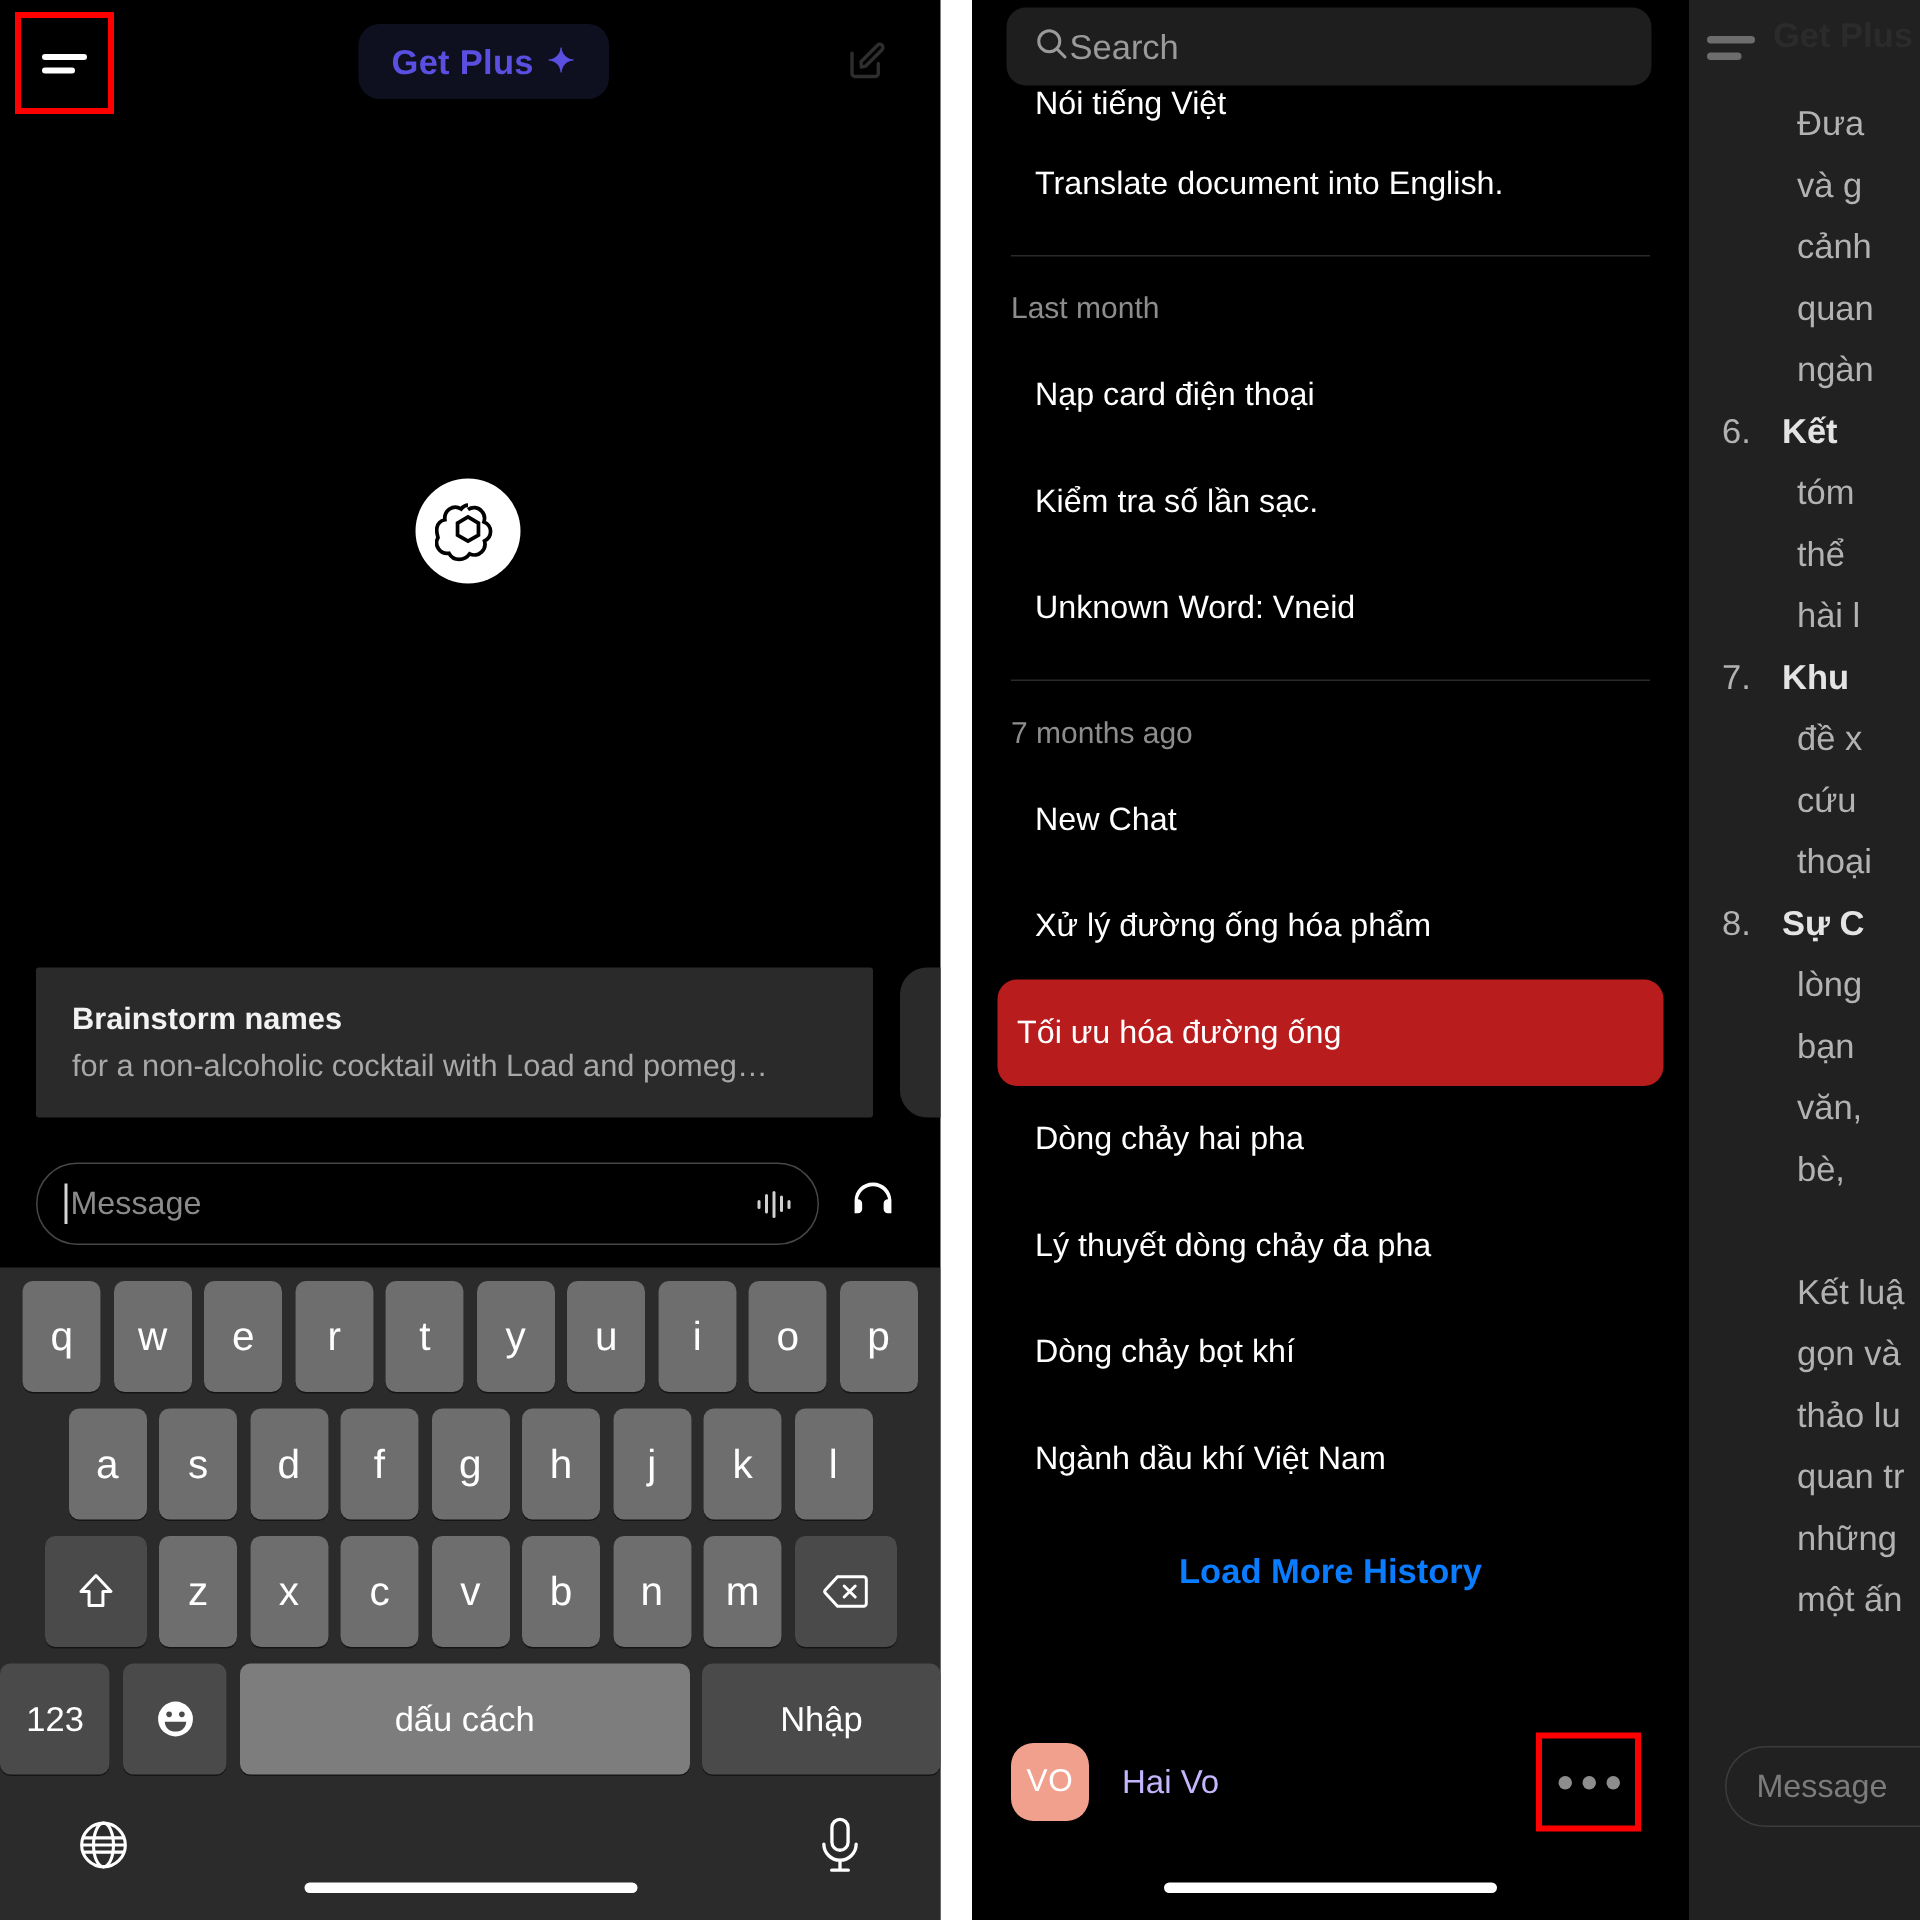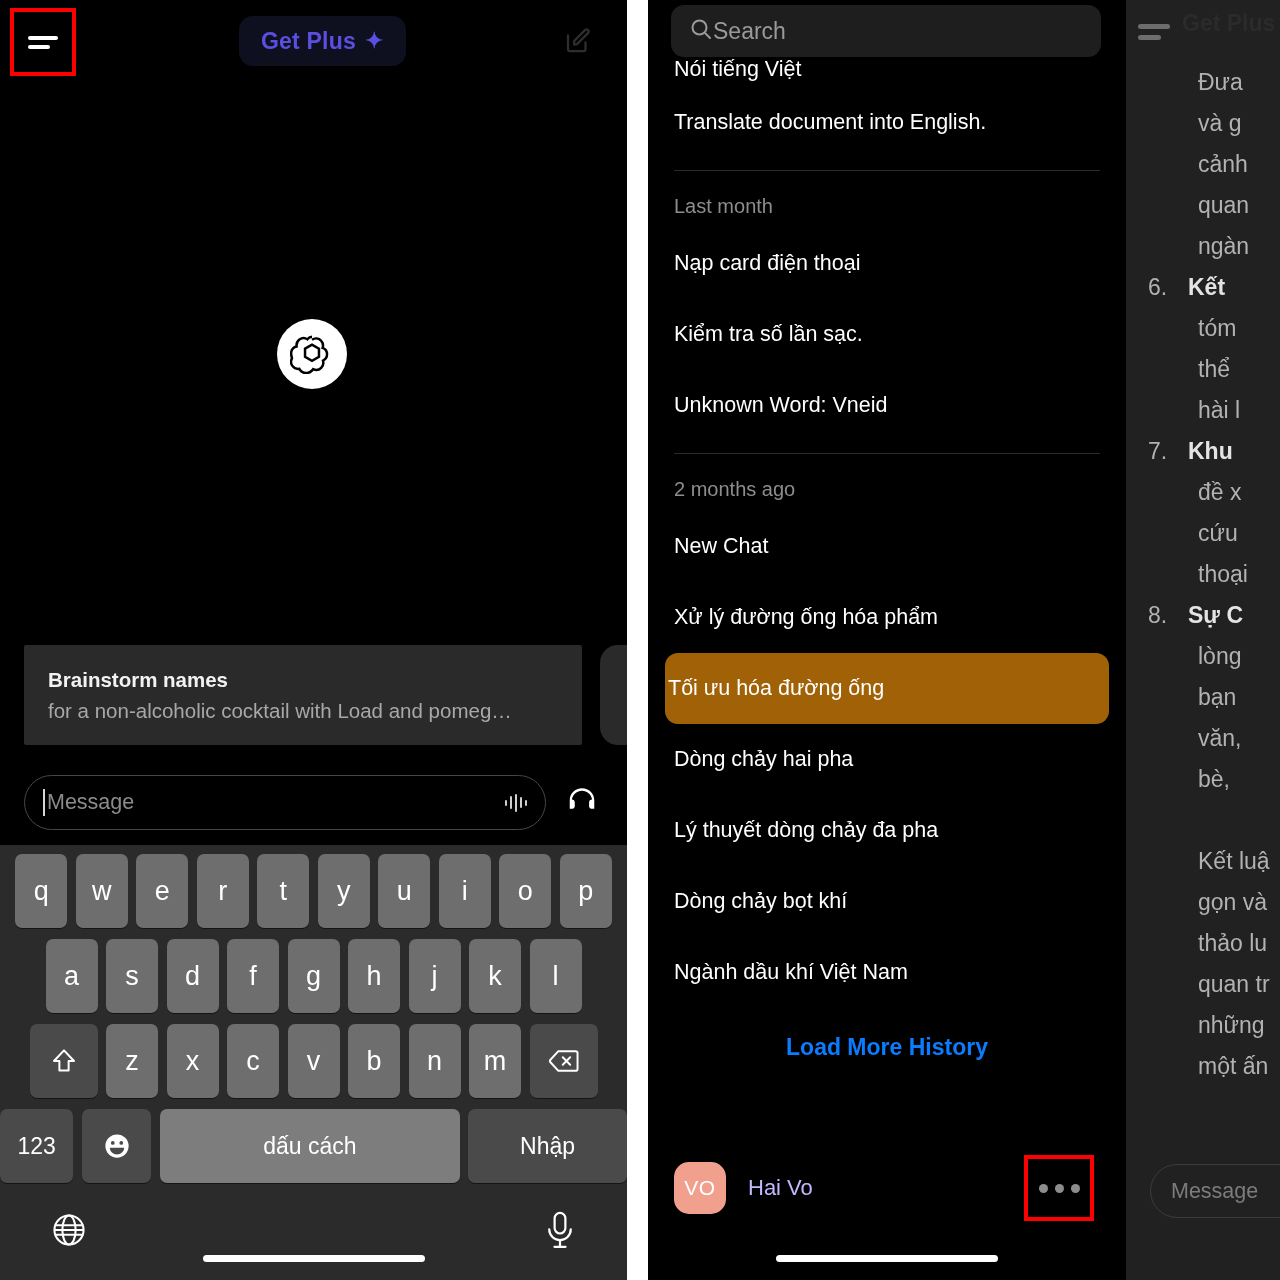--- a/index.html
+++ b/index.html
@@ -116,25 +116,25 @@
   .search-bar {
     position:absolute; left:23px; top:5px; width:430px; height:52px;
     background:#1e1e1e; border-radius:13px;
     display:flex; align-items:center; padding:0 18px; 
   }
   .search-ph { color:#9a9a9a; font-size:23px; }
 
   .hist-scroll { position:absolute; left:0; top:57px; width:100%; height:1090px; }
   .hist-item {
     color:#ffffff; font-size:21.5px;
-    padding:0 26px; height:71px; display:flex; align-items:center;
+    padding:0 42px; height:71px; display:flex; align-items:center;
     white-space:nowrap;
   }
   .hist-item.clipped { height:30px; align-items:flex-start; overflow:hidden; }
-  .hist-item.active { background:#a16207; border-radius:13px; margin:0 17px; padding:0 3px; }
+  .hist-item.active { background:#b91c1c; border-radius:13px; margin:0 17px; padding:0 13px; }
   .hist-group {
     color:#8d8d8d; font-size:20px; padding:24px 26px 10px 26px;
   }
   .divider { height:1px; background:#2b2b2b; margin:12px 26px 0 26px; }
   .load-more { text-align:center; color:#0a7cff; font-size:23px; font-weight:bold; padding:26px 0 10px 0; }
 
   .profile-row {
     position:absolute; left:0; bottom:57px; width:100%; height:70px;
     display:flex; align-items:center; padding:0 26px;
   }
@@ -339,21 +339,21 @@
       <div class="hist-item clipped">Nói tiếng Việt</div>
       <div class="hist-item">Translate document into English.</div>
       <div class="divider"></div>
 
       <div class="hist-group">Last month</div>
       <div class="hist-item">Nạp card điện thoại</div>
       <div class="hist-item">Kiểm tra số lần sạc.</div>
       <div class="hist-item">Unknown Word: Vneid</div>
       <div class="divider"></div>
 
-      <div class="hist-group">2 months ago</div>
+      <div class="hist-group">7 months ago</div>
       <div class="hist-item">New Chat</div>
       <div class="hist-item">Xử lý đường ống hóa phẩm</div>
       <div class="hist-item active">Tối ưu hóa đường ống</div>
       <div class="hist-item">Dòng chảy hai pha</div>
       <div class="hist-item">Lý thuyết dòng chảy đa pha</div>
       <div class="hist-item">Dòng chảy bọt khí</div>
       <div class="hist-item">Ngành dầu khí Việt Nam</div>
 
       <div class="load-more">Load More History</div>
     </div>

